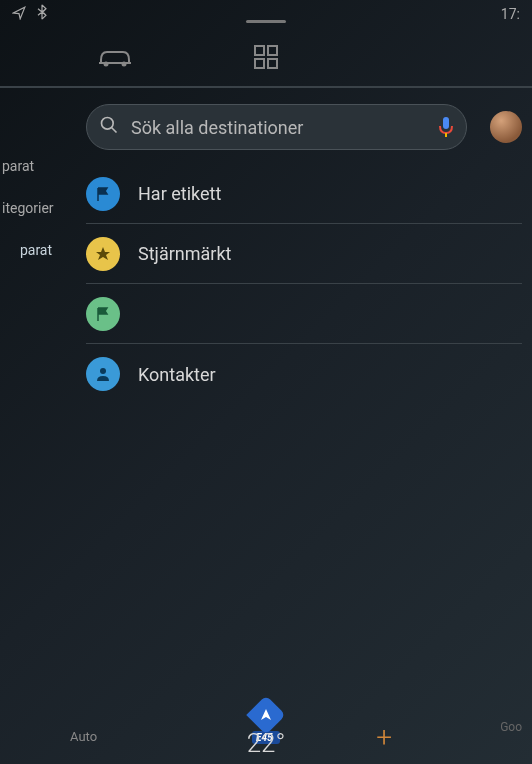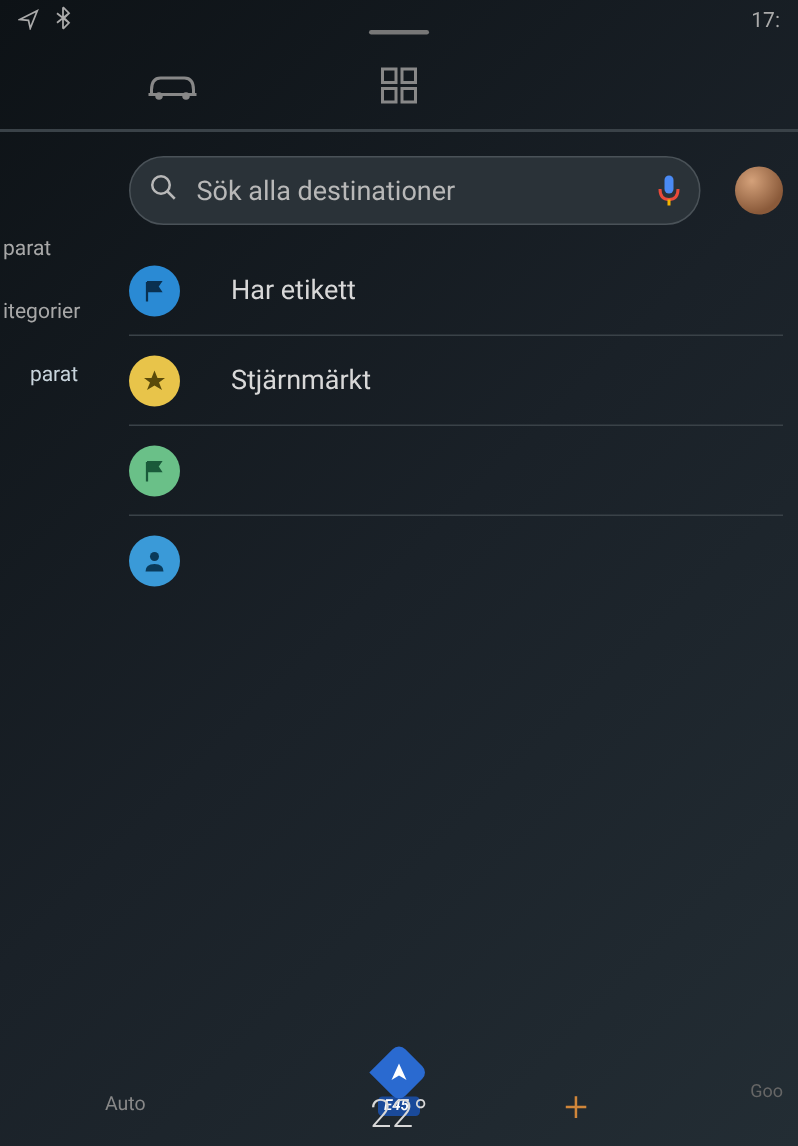--- a/index.html
+++ b/index.html
@@ -123,21 +123,21 @@
       display: flex;
       align-items: center;
       gap: 19px;
     }
     .list {
       margin-top: 14px;
     }
     .list-item {
       display: flex;
       align-items: center;
-      gap: 34px;
+      gap: 18px;
       height: 60px;
       border-bottom: 1px solid #3a4248;
       cursor: pointer;
     }
     .list-item:last-child {
       border-bottom: none;
     }
     .badge {
       width: 34px;
       height: 34px;
@@ -303,20 +303,21 @@
               </svg>
           </div>
         </div>
         <div class="list-item">
           <div class="badge" style="background:#3a9ad8">
             <svg width="16" height="16" viewBox="0 0 16 16">
                 <circle cx="8" cy="5" r="3" fill="#0a3a5a"></circle>
                 <path d="M2 15 Q2 10 8 10 Q14 10 14 15" fill="#0a3a5a"></path>
               </svg>
           </div>
+          <span class="list-label">Kontakter</span>
         </div>
       </div>
     </div>
   </div>
 
   <div class="bottom-center">
     <div class="nav-marker">
       <svg width="14" height="14" viewBox="0 0 14 14" style="transform:rotate(-45deg)">
           <path d="M7 1 L12 12 L7 9 L2 12 Z" fill="#fff"></path>
         </svg>

